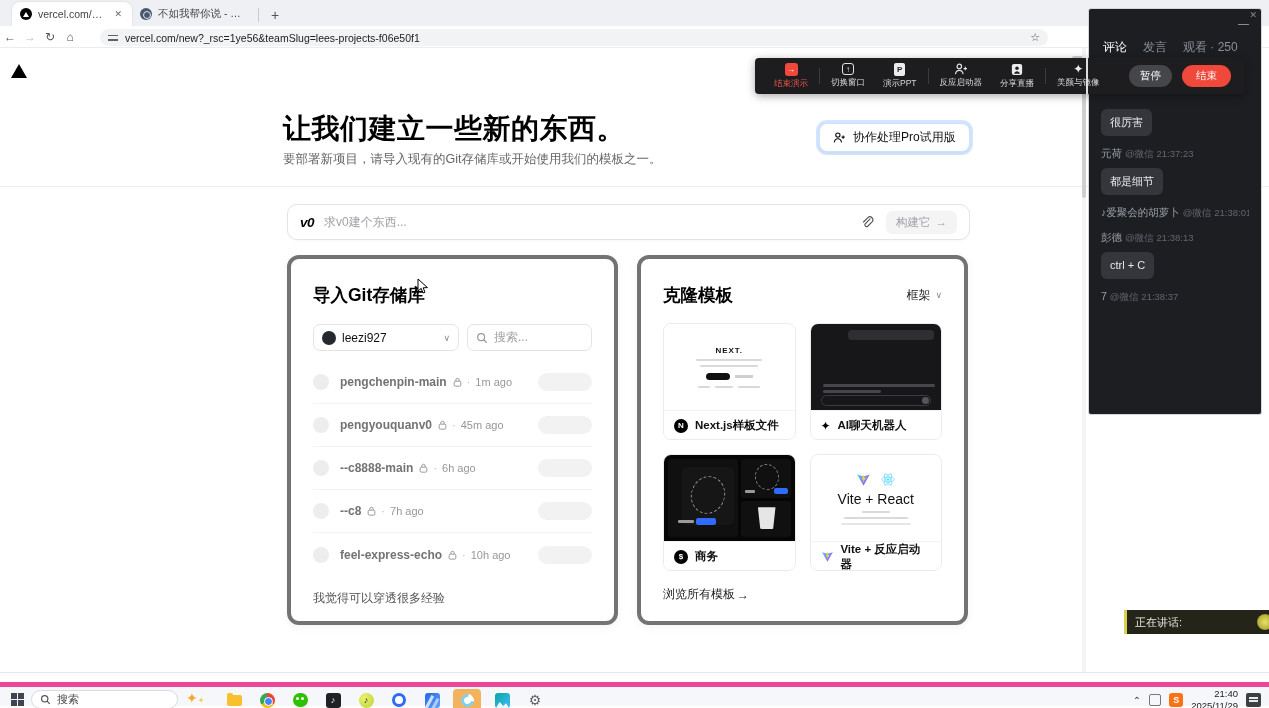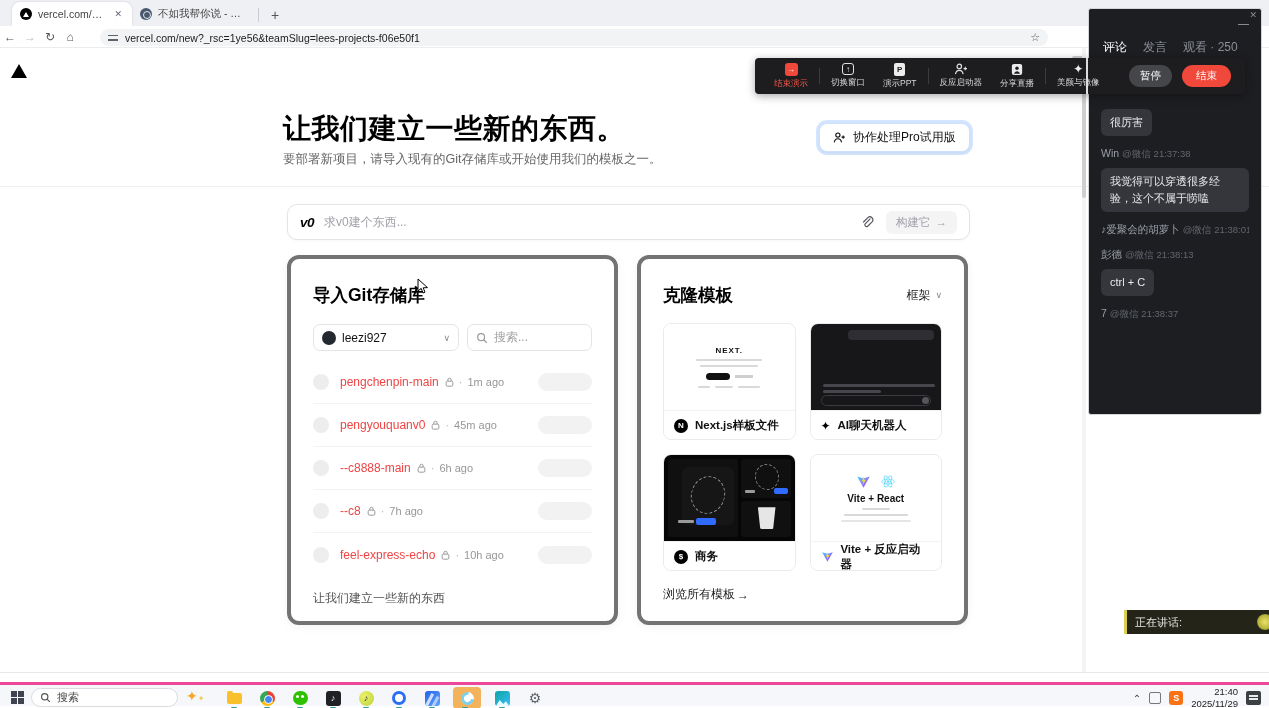--- a/index.html
+++ b/index.html
@@ -55,21 +55,21 @@
   .chev{font-size:9px;color:#888;}
 
   .controls{display:flex;gap:8px;margin-top:17px;}
   .dd{width:146px;height:27px;border:1px solid #e4e4e7;border-radius:7px;display:flex;align-items:center;padding:0 8px;gap:6px;font-size:12px;color:#111;}
   .gh{width:14px;height:14px;border-radius:50%;background:#24292f;flex:0 0 14px;}
   .srch{flex:1;height:27px;border:1px solid #e4e4e7;border-radius:7px;display:flex;align-items:center;padding:0 8px;gap:6px;font-size:12px;color:#a3a3a3;}
   .repo-list{margin-top:10px;}
   .repo{display:flex;align-items:center;height:43px;border-bottom:1px solid #f3f3f3;}
   .repo:last-child{border-bottom:none;}
   .ravatar{width:16px;height:16px;border-radius:50%;background:#ededed;flex:0 0 16px;}
-  .rname{font-size:12px;color:#ef4444;font-weight:400;margin-left:11px;}
+  .rname{font-size:12px;color:#737373;font-weight:700;margin-left:11px;}
   .rtime{font-size:11px;color:#979797;margin-left:5px;}
   .rdot{font-size:11px;color:#bbb;margin-left:5px;}
   .skel{margin-left:auto;width:54px;height:18px;border-radius:9px;background:#f2f2f2;}
   .card-foot{margin-top:14px;font-size:12px;color:#525252;}
   .lock{margin-left:6px;}
 
   .tilegrid{display:grid;grid-template-columns:1fr 1fr;gap:14px;margin-top:16px;}
   .tile{border:1px solid #ebebeb;border-radius:8px;overflow:hidden;height:117px;background:#fff;}
   .tprev{height:86px;position:relative;overflow:hidden;}
   .tlabel{height:30px;display:flex;align-items:center;gap:7px;padding:0 10px;font-size:11.5px;font-weight:600;color:#111;border-top:1px solid #f3f3f3;background:#fff;}
@@ -107,21 +107,21 @@
   .bluechip{position:absolute;width:20px;height:7px;background:#2f6bff;border-radius:2px;}
   .whitebar{position:absolute;height:3px;background:#9a9a9a;border-radius:1px;}
   .com-side{flex:1;display:flex;flex-direction:column;gap:3px;}
   .com-a{flex:1.1;background:#101010;border-radius:3px;position:relative;}
   .com-a::after{content:"";position:absolute;left:14px;top:5px;width:22px;height:24px;border:1px dashed rgba(255,255,255,.45);border-radius:50%;transform:rotate(-12deg);}
   .com-b{flex:1;background:#101010;border-radius:3px;position:relative;}
   .mug{position:absolute;left:16px;top:6px;width:20px;height:22px;background:#e6e6e6;border-radius:2px 2px 5px 5px;clip-path:polygon(6% 0,94% 0,82% 100%,18% 100%);}
   
   .p-vite{background:#fff;display:flex;flex-direction:column;align-items:center;justify-content:center;gap:4px;}
   .logo-row{display:flex;gap:9px;align-items:center;}
-  .p-vite-t{font-size:10px;font-weight:700;color:#111;}
+  .p-vite-t{font-size:14px;font-weight:400;color:#111;}
 
   .tile-foot{margin-top:15px;font-size:12px;color:#1a1a1a;display:flex;gap:2px;align-items:center;}
 
   .cursor-arrow{position:absolute;left:417px;top:278px;z-index:30;}
 
   
   .share-tb{position:absolute;left:755px;top:58px;width:490px;height:36px;background:#1d1d1f;border-radius:4px;z-index:50;
     display:flex;align-items:center;padding:0 10px;box-shadow:0 2px 8px rgba(0,0,0,.35);}
   .tb-item{display:flex;flex-direction:column;align-items:center;gap:2px;padding:0 9px;}
   .tb-label{font-size:8.5px;color:#d8d8d8;white-space:nowrap;}
@@ -152,21 +152,21 @@
   .speaking{position:absolute;left:1124px;top:610px;width:145px;height:24px;background:#242419;border-left:3px solid #d9d04e;
     display:flex;align-items:center;padding-left:8px;font-size:11px;color:#e8e8e4;z-index:45;}
   .speaking::after{content:"";position:absolute;right:-4px;top:4px;width:16px;height:16px;border-radius:50%;
     background:radial-gradient(circle,#e9e06a 0%,#b8b43c 60%,rgba(184,180,60,0) 100%);}
 
   .bottom-divider{position:absolute;left:0;top:672px;width:100%;height:1px;background:#e8e8e8;}
   .scrolltrack{position:absolute;left:1082px;top:48px;width:4px;height:624px;background:#f4f4f4;}
   .scrollthumb{position:absolute;left:0;top:10px;width:4px;height:140px;background:#cfcfcf;border-radius:2px;}
 
   
-  .taskbar{position:absolute;left:0;top:682px;width:100%;height:24px;background:#f5f7fa;border-top:3px solid #ec4899;z-index:70;}
+  .taskbar{position:absolute;left:0;top:682px;width:100%;height:24px;background:#f5f7fa;border-top:5px solid #ec4899;z-index:70;}
   .start{position:absolute;left:11px;top:6px;width:13px;height:13px;display:grid;grid-template-columns:6px 6px;gap:1px;}
   .start i{background:#3f4450;width:6px;height:6px;}
   .tb-search{position:absolute;left:31px;top:3px;width:147px;height:19px;background:#fff;border:1px solid #d8dce1;border-radius:10px;
     display:flex;align-items:center;gap:6px;padding:0 8px;font-size:11px;color:#444;}
   .copilot{position:absolute;left:186px;top:3px;font-size:14px;color:#f5a623;}
   .copilot small{font-size:8px;color:#f7c948;}
   .apps{position:absolute;left:222px;top:1px;display:flex;gap:9px;align-items:center;height:24px;}
   .app{width:24px;height:22px;position:relative;display:flex;align-items:center;justify-content:center;}
   .app .ind{position:absolute;bottom:0;left:9px;width:6px;height:2.5px;border-radius:2px;background:#2f9e97;}
   .i-folder{width:15px;height:11px;background:#f8c12c;border-radius:2px;position:relative;}
@@ -325,21 +325,21 @@
         <span class="rname">feel-express-echo</span>
         <svg class="lock" width="9" height="10" viewBox="0 0 10 12">
             <rect x="1" y="5" width="8" height="6" rx="1.5" fill="none" stroke="#999" stroke-width="1.2"></rect>
             <path d="M3 5 V3.5a2 2 0 0 1 4 0 V5" fill="none" stroke="#999" stroke-width="1.2"></path>
           </svg>
         <span class="rdot">·</span>
         <span class="rtime">10h ago</span>
         <span class="skel"></span>
       </div>
     </div>
-    <div class="card-foot">让我们建立一些新的东西</div>
+    <div class="card-foot">我觉得可以穿透很多经验</div>
   </div>
 
   <div class="card right">
     <div class="hrow">
       <div class="card-h">克隆模板</div>
       <div class="filter">
         <span>框架</span>
         <span class="chev">∨</span>
       </div>
     </div>
@@ -456,22 +456,22 @@
     <div class="pn-tabs">
       <span class="pn-tab active">评论</span>
       <span class="pn-tab">发言</span>
       <span class="pn-tab">观看 · 250</span>
     </div>
     <div class="msgs">
       <div>
         <span class="bubble">很厉害</span>
       </div>
       <div>
-        <div class="msg-head"><span>Win</span> <span class="meta">@微信</span> <span class="meta">21:37:38</span></div>
-        <span class="bubble">我觉得可以穿透很多经验，这个不属于唠嗑</span>
+        <div class="msg-head"><span>元荷</span> <span class="meta">@微信</span> <span class="meta">21:37:23</span></div>
+        <span class="bubble">都是细节</span>
       </div>
       <div>
         <div class="msg-head"><span>♪爱聚会的胡萝卜</span> <span class="meta">@微信</span> <span class="meta">21:38:01</span></div>
       </div>
       <div>
         <div class="msg-head"><span>彭德</span> <span class="meta">@微信</span> <span class="meta">21:38:13</span></div>
         <span class="bubble">ctrl + C</span>
       </div>
       <div>
         <div class="msg-head"><span>7</span> <span class="meta">@微信</span> <span class="meta">21:38:37</span></div>

